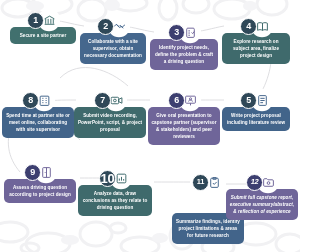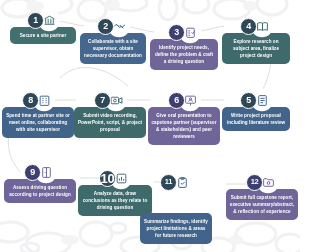--- a/index.html
+++ b/index.html
@@ -250,35 +250,35 @@
       <div class="icon-circle">
         <svg width="13" height="13" viewBox="0 0 24 24" fill="none" stroke="#3f6a6c" stroke-width="1.8">
           <rect x="4" y="4" width="16" height="16" rx="2"></rect>
             <path d="M8 16v-4M12 16v-7M16 16v-3"></path>
         </svg>
       </div>
     </div>
     <div class="card" style="background:#3f6a6c; width:74px;">Analyze data, draw conclusions as they relate to driving question</div>
   </div>
 
-  <div class="step" style="left:140px; top:172px; width:72px;gap:24px;">
+  <div class="step" style="left:172px; top:172px; width:72px;gap:24px;">
     <div class="badge-row">
       <div class="num-circle" style="background:#2f4858; font-size:7.5px;">11</div>
       <div class="icon-circle">
         <svg width="13" height="13" viewBox="0 0 24 24" fill="none" stroke="#42648a" stroke-width="1.8">
           <rect x="5" y="4" width="14" height="17" rx="2"></rect>
             <path d="M9 3h6v3H9z"></path>
             <path d="M9 13l2.5 2.5L16 11"></path>
         </svg>
       </div>
     </div>
     <div class="card" style="background:#42648a; width:72px;">Summarize findings, identify project limitations &amp; areas for future research</div>
   </div>
 
-  <div class="step" style="left:226px; top:172px; width:72px;">
+  <div class="step" style="left:226px; top:172px; width:72px;font-style:italic;">
     <div class="badge-row">
       <div class="num-circle" style="background:#3d3f70; font-size:7.5px;">12</div>
       <div class="icon-circle">
         <svg width="13" height="13" viewBox="0 0 24 24" fill="none" stroke="#6f6599" stroke-width="1.8">
           <path d="M3 7a2 2 0 012-2h4l2 2h8a2 2 0 012 2v8a2 2 0 01-2 2H5a2 2 0 01-2-2z"></path>
             <circle cx="12" cy="13" r="2.5"></circle>
         </svg>
       </div>
     </div>
     <div class="card" style="background:#6f6599; width:72px;">Submit full capstone report, executive summary/abstract, &amp; reflection of experience</div>

